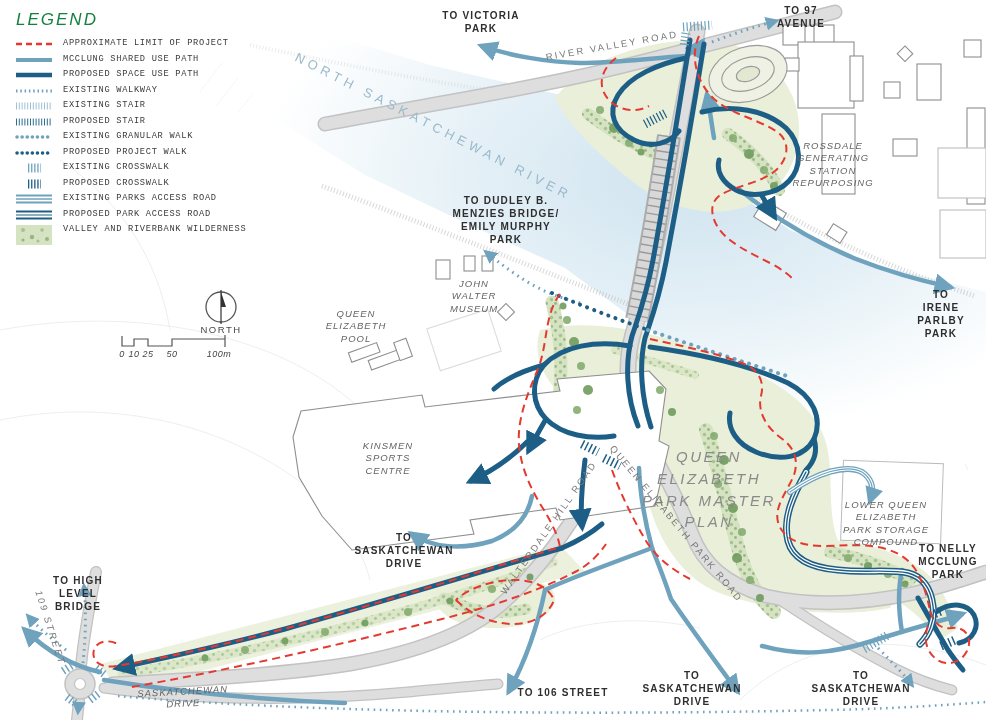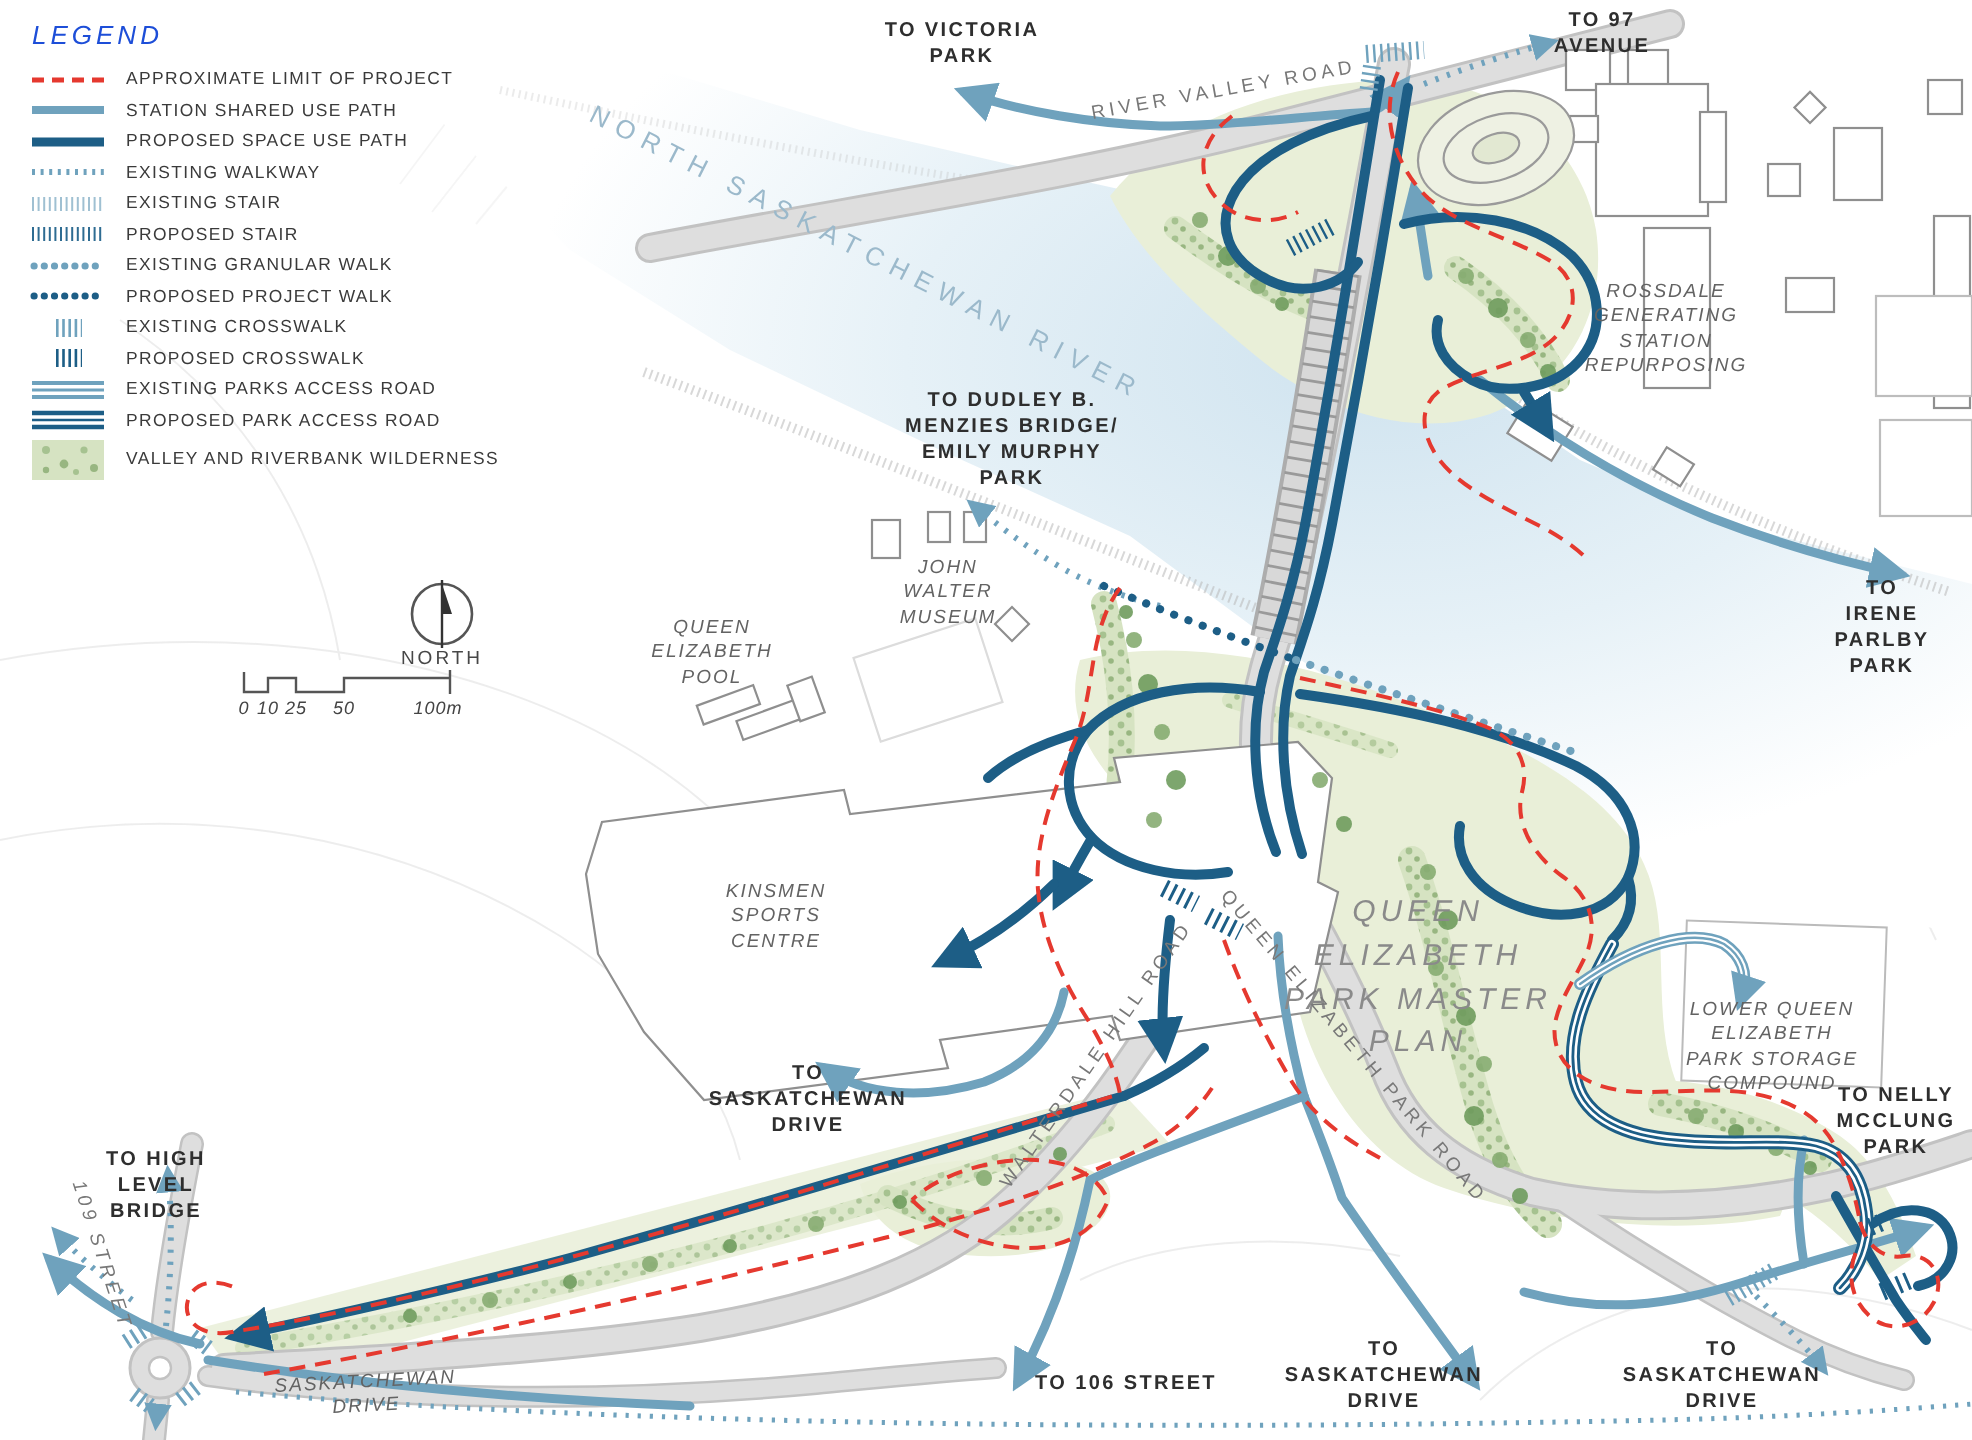--- a/index.html
+++ b/index.html
@@ -9,22 +9,22 @@
   .labels{position:absolute;left:0;top:0;width:986px;height:720px;}
   .lbl{position:absolute;transform:translate(-50%,-50%);text-align:center;white-space:pre-line;
        font-size:10px;font-weight:bold;letter-spacing:1.2px;color:#2e2e2e;line-height:1.3;}
   .lbl.it{font-style:italic;font-weight:normal;color:#636363;font-size:9.5px;letter-spacing:1px;}
   .lbl.road{font-weight:normal;color:#787878;font-size:9.5px;letter-spacing:2.2px;white-space:nowrap;}
   .lbl.river{font-weight:normal;color:#9bb9cb;font-size:13px;letter-spacing:4.5px;white-space:nowrap;}
   .lbl.big{font-weight:normal;font-style:italic;color:#8a8a8a;font-size:15px;letter-spacing:2.5px;line-height:1.45;}
   .lbl.north{font-weight:normal;color:#474747;font-size:9.5px;letter-spacing:1.5px;}
   .tick{position:absolute;transform:translate(-50%,0);font-size:9px;font-style:italic;color:#444;letter-spacing:.5px;}
   .legend{position:absolute;left:14px;top:10px;width:258px;}
-  .legend-title{font-size:13px;font-style:italic;color:#1d4ed8;letter-spacing:2px;margin:0 0 8px 2px;}
-  .lrow{display:flex;align-items:center;gap:9px;margin-bottom:2px;min-height:13.5px;}
+  .legend-title{font-size:17px;font-style:italic;color:#15803d;letter-spacing:2px;margin:0 0 8px 2px;}
+  .lrow{display:flex;align-items:flex-start;gap:9px;margin-bottom:2px;min-height:13.5px;font-family:Liberation Mono, monospace;}
   .lrow svg{flex:0 0 40px;display:block;}
   .ltext{font-size:8.7px;color:#3a3a3a;letter-spacing:.7px;line-height:1.3;}
 </style>
 </head>
 <body>
 
 <div class="stage">
 
 <svg class="map" width="986" height="720" viewBox="0 0 986 720">
   <defs>
@@ -372,21 +372,21 @@
   <div class="lrow">
     <svg width="40" height="12">
           <line x1="2" y1="6" x2="38" y2="6" stroke="#E5392F" stroke-width="2.5" stroke-dasharray="6 4"></line>
         </svg>
     <span class="ltext">APPROXIMATE LIMIT OF PROJECT</span>
   </div>
   <div class="lrow">
     <svg width="40" height="12">
           <line x1="2" y1="6" x2="38" y2="6" stroke="#6FA2BD" stroke-width="4"></line>
         </svg>
-    <span class="ltext">STATION SHARED USE PATH</span>
+    <span class="ltext">MCCLUNG SHARED USE PATH</span>
   </div>
   <div class="lrow">
     <svg width="40" height="12">
           <line x1="2" y1="6" x2="38" y2="6" stroke="#1D5E86" stroke-width="4.5"></line>
         </svg>
     <span class="ltext">PROPOSED SPACE USE PATH</span>
   </div>
   <div class="lrow">
     <svg width="40" height="12">
           <line x1="2" y1="6" x2="38" y2="6" stroke="#6FA2BD" stroke-width="3" stroke-dasharray="1.5 2.8"></line>

